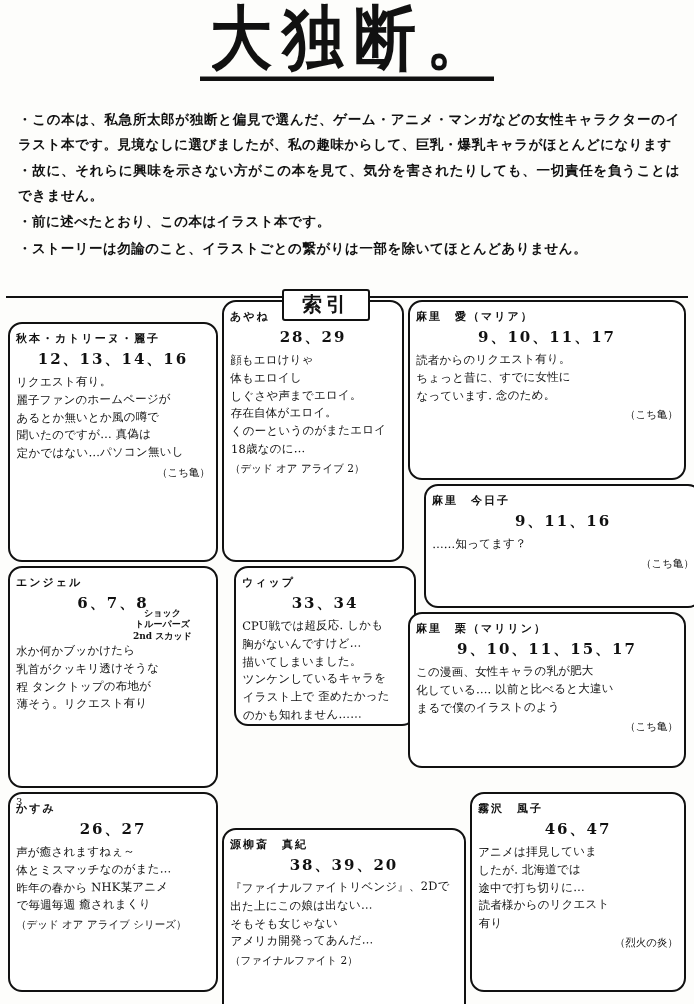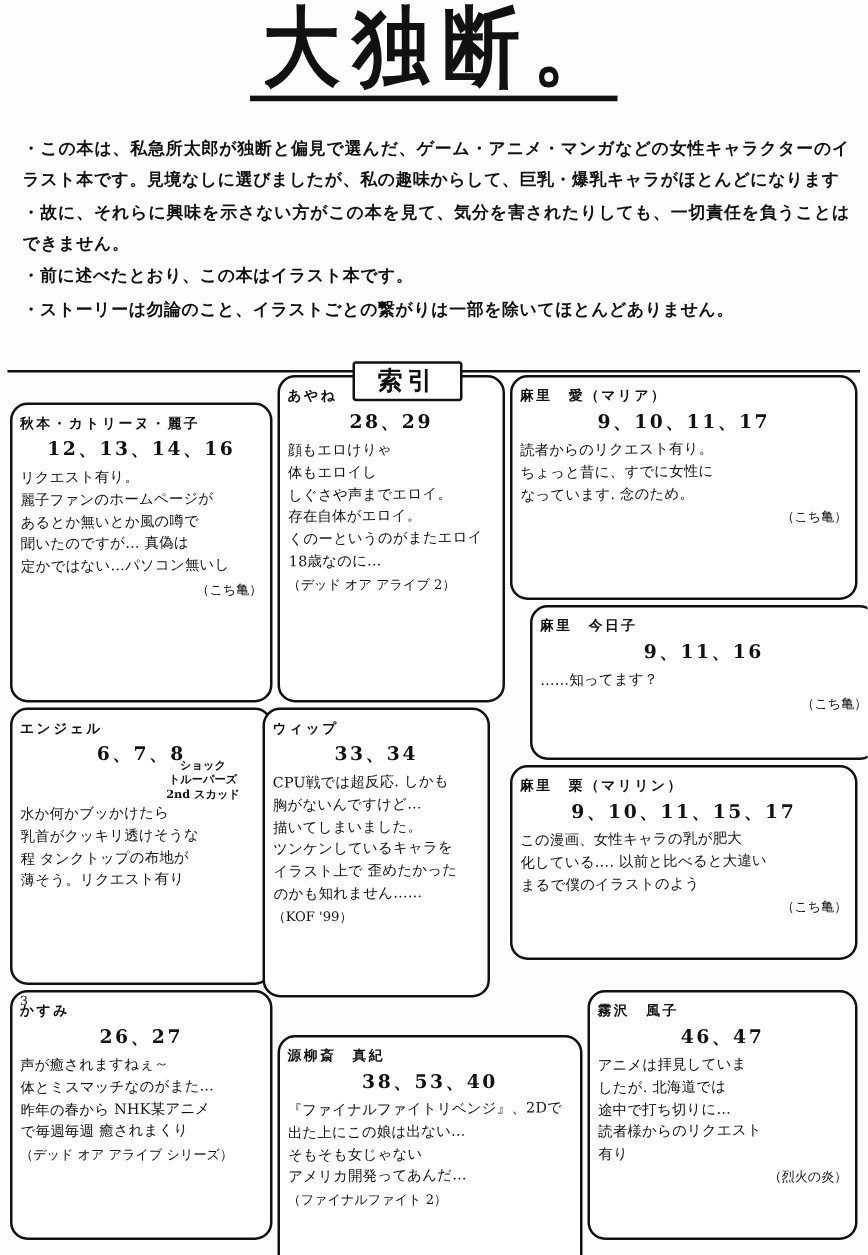--- a/index.html
+++ b/index.html
@@ -149,21 +149,21 @@
     font-family: "DejaVu Serif", serif;
     font-size: 10px;
   }
 
   
   #cell-0 { left: 2px;   top: 24px;  width: 210px; height: 240px; }
   #cell-1 { left: 216px; top: 2px;   width: 182px; height: 262px; }
   #cell-2 { left: 402px; top: 2px;   width: 278px; height: 180px; }
   #cell-3 { left: 402px; top: 186px; width: 278px; height: 124px; margin-left: 16px; }
   #cell-4 { left: 2px;   top: 268px; width: 210px; height: 222px; }
-  #cell-5 { left: 204px; top: 268px; width: 182px; height: 232px; }
+  #cell-5 { left: 228px; top: 268px; width: 182px; height: 160px; }
   #cell-6 { left: 402px; top: 314px; width: 278px; height: 156px; }
   #cell-7 { left: 2px;   top: 494px; width: 210px; height: 200px; }
   #cell-8 { left: 216px; top: 494px; width: 244px; height: 200px; margin-top: 36px; }
   #cell-9 { left: 464px; top: 494px; width: 216px; height: 200px; }
 </style>
 </head>
 <body>
 
 <div class="page">
 
@@ -264,21 +264,21 @@
       <div class="pages">26、27</div>
       <div class="note">声が癒されますねぇ～
 体とミスマッチなのがまた…
 昨年の春から NHK某アニメ
 で毎週毎週 癒されまくり</div>
       <div class="src">（デッド オア アライブ シリーズ）</div>
     </div>
 
     <div class="cell" id="cell-8">
       <div class="name">源柳斎　真紀</div>
-      <div class="pages">38、53、40</div>
+      <div class="pages">38、39、20</div>
       <div class="note">『ファイナルファイトリベンジ』、2Dで
 出た上にこの娘は出ない…
 そもそも女じゃない
 アメリカ開発ってあんだ…</div>
       <div class="src">（ファイナルファイト 2）</div>
     </div>
 
     <div class="cell" id="cell-9">
       <div class="name">霧沢　風子</div>
       <div class="pages">46、47</div>

